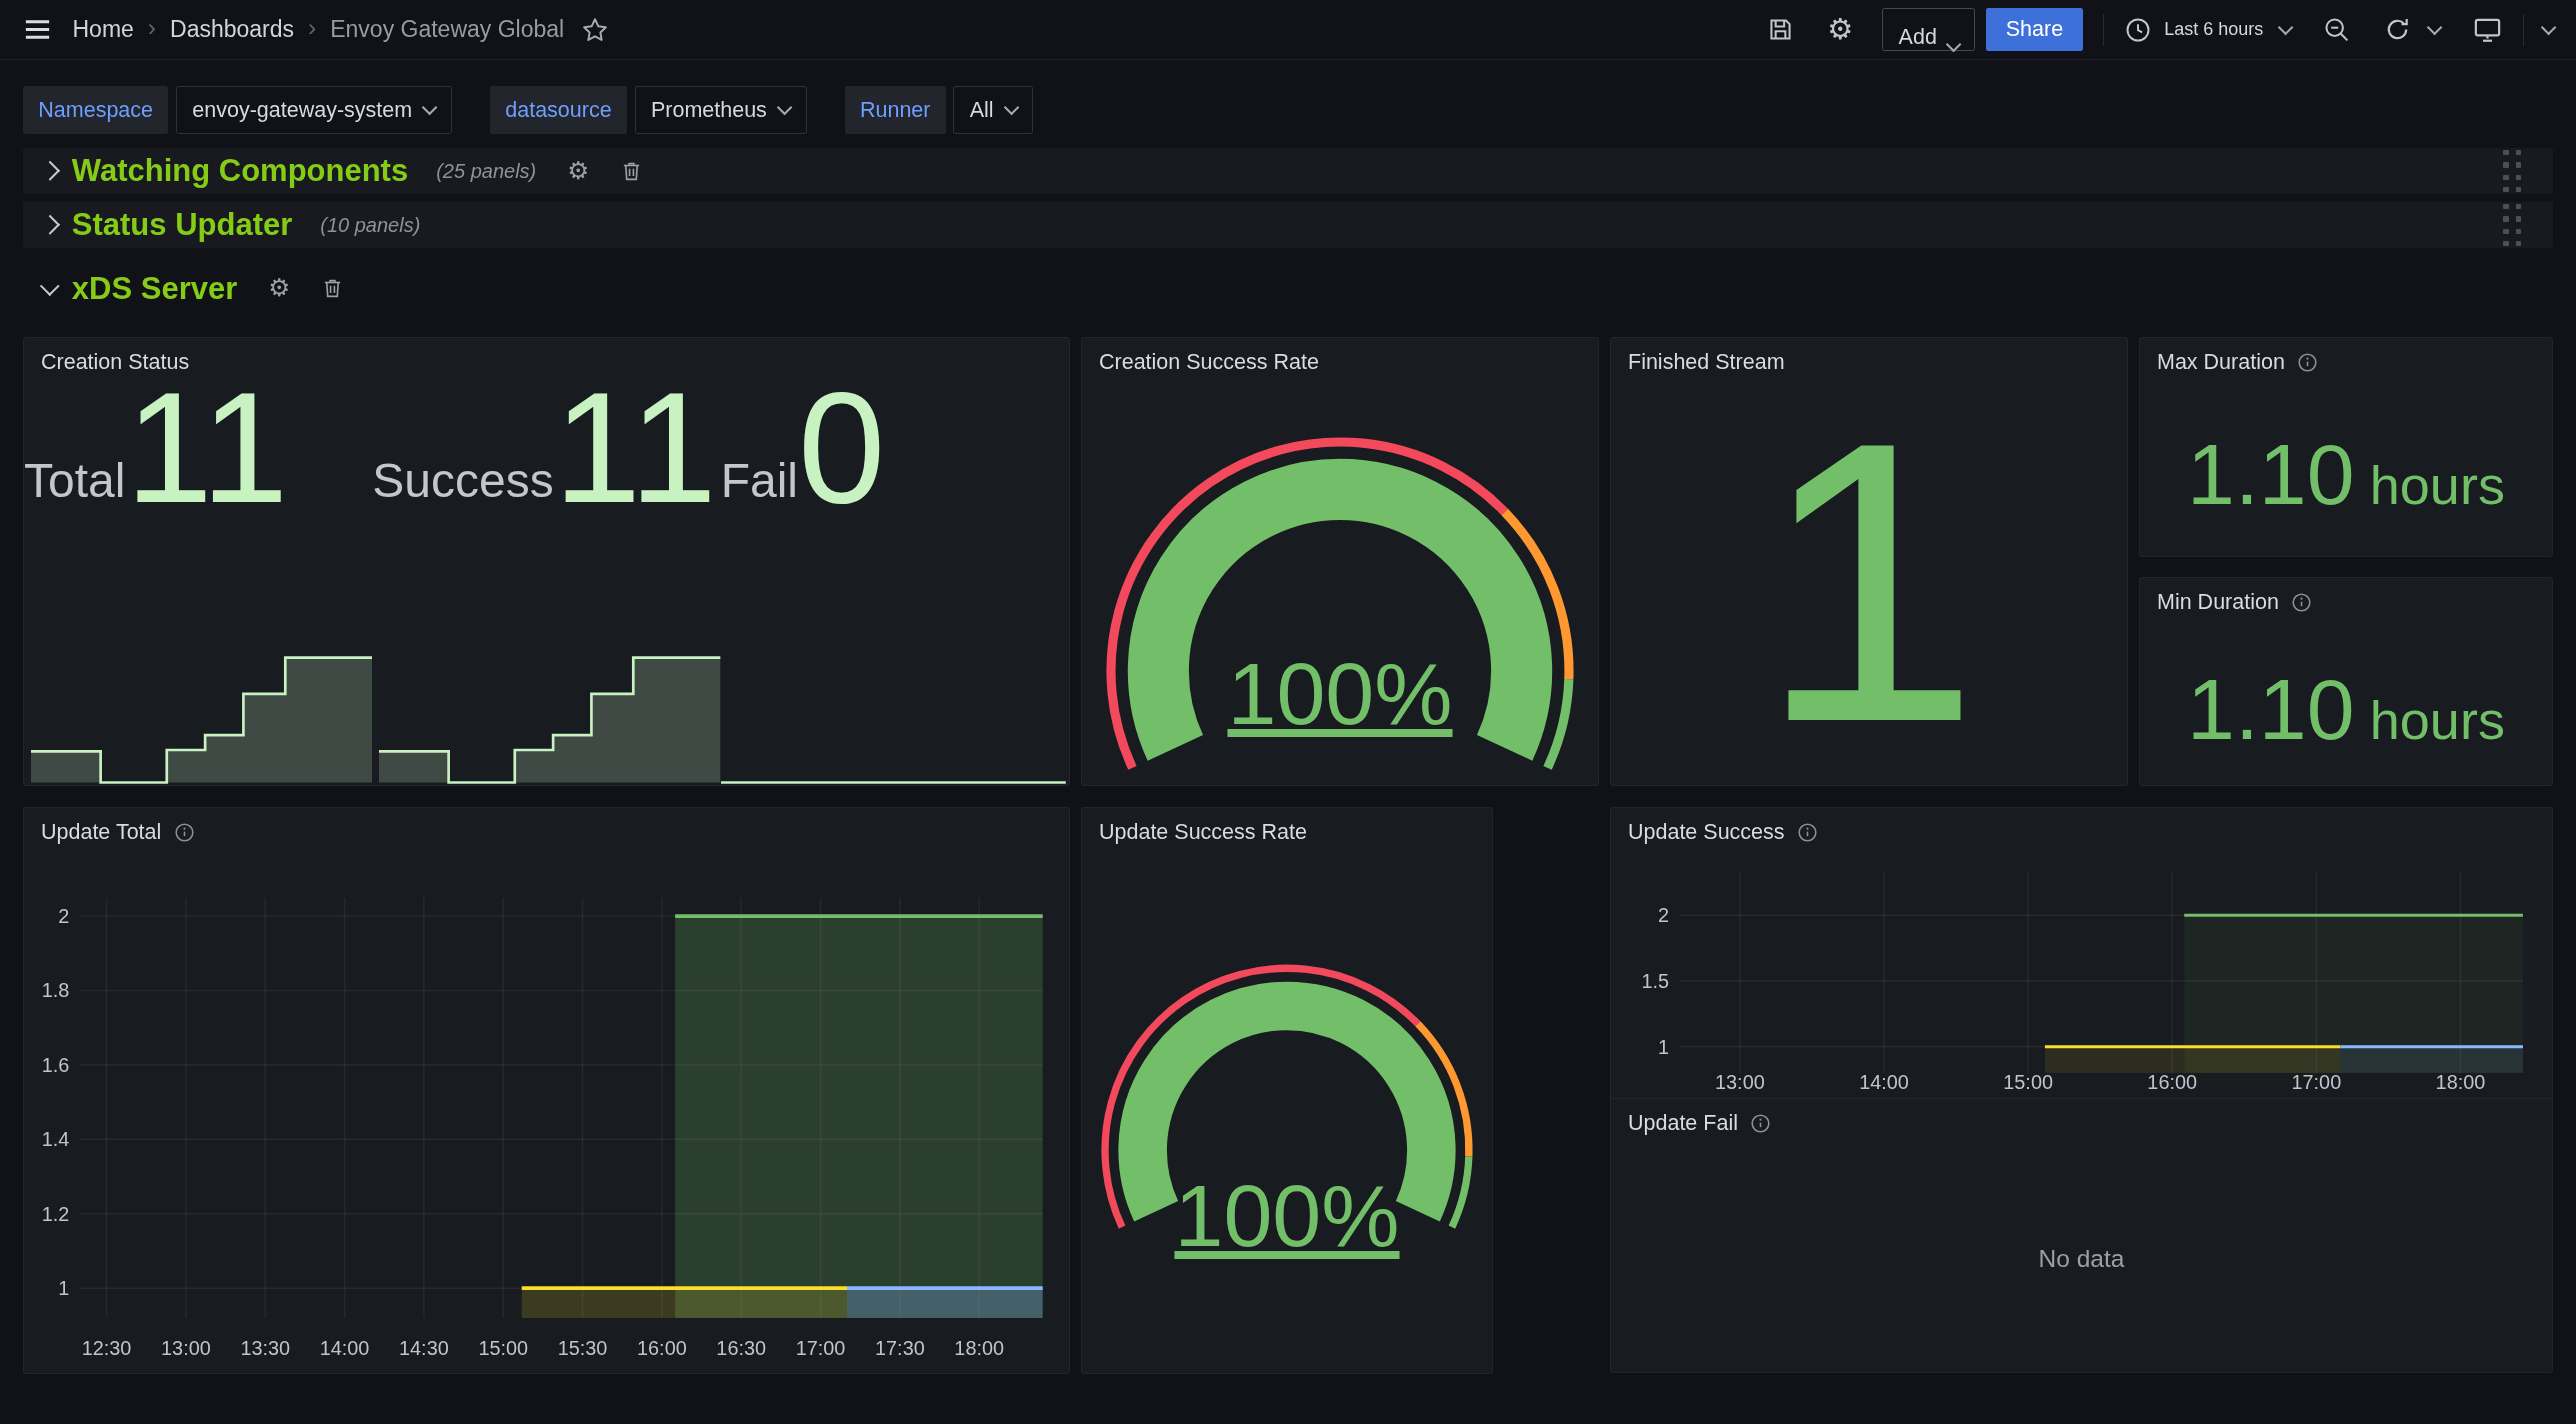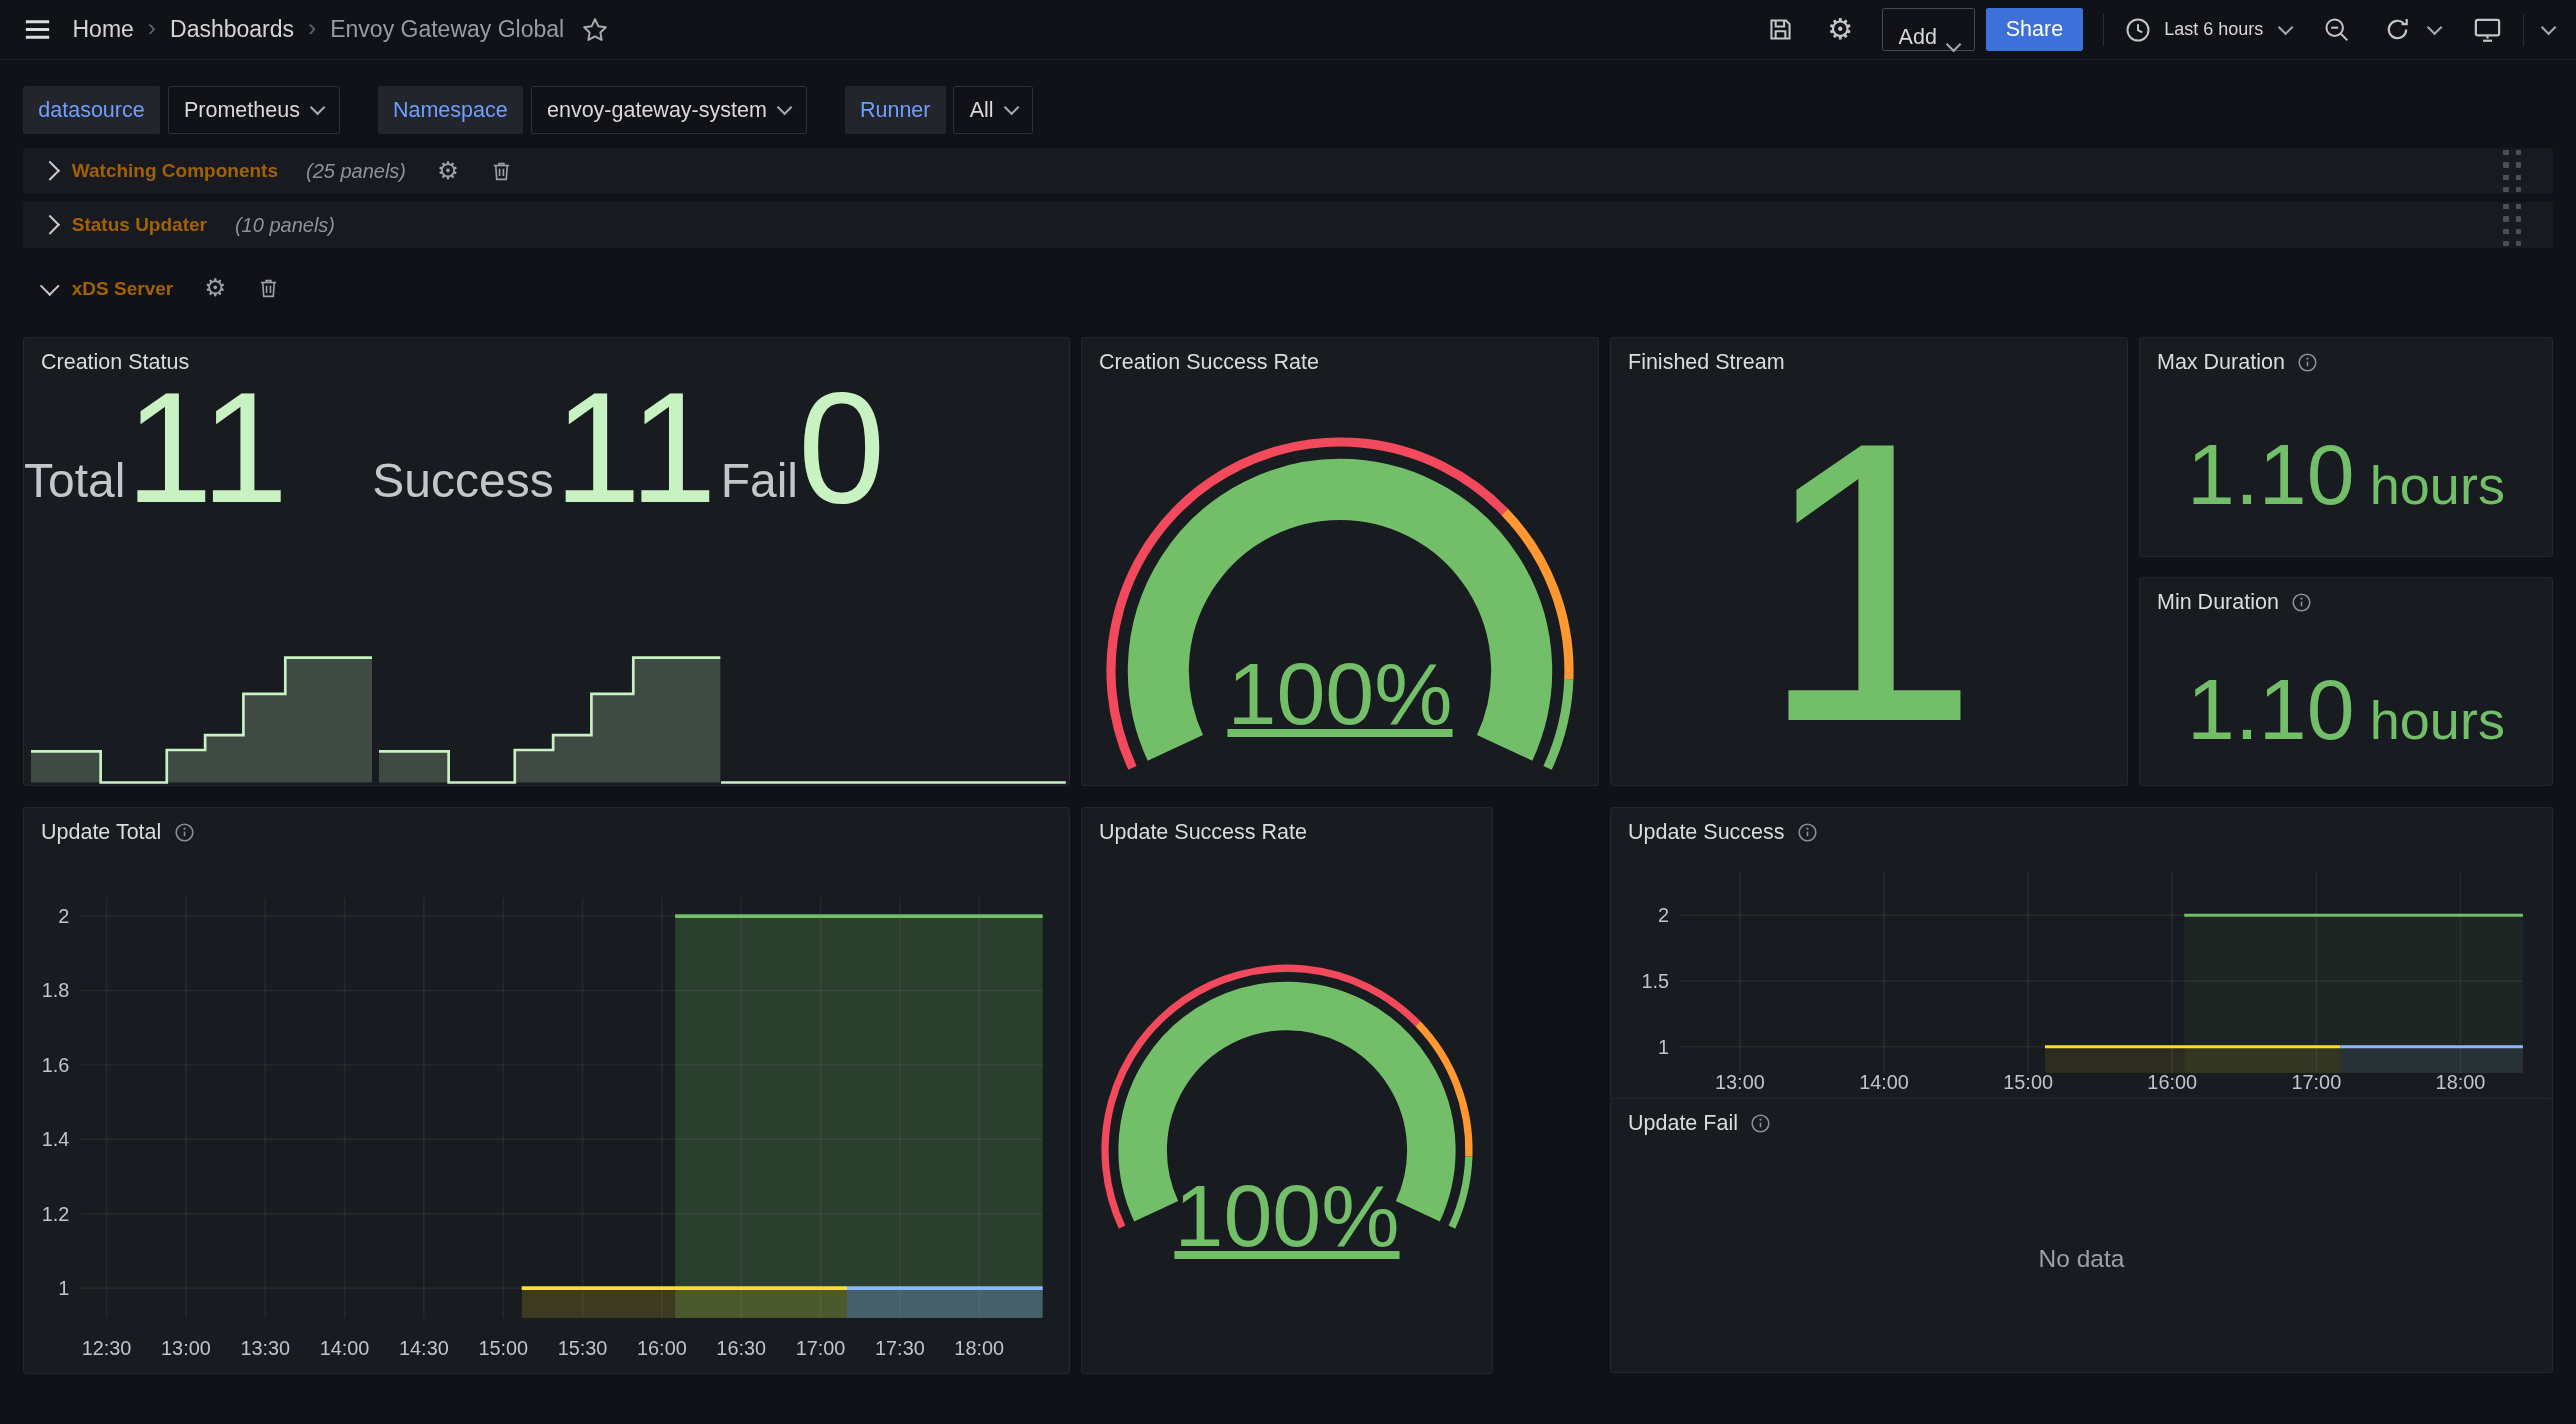--- a/index.html
+++ b/index.html
@@ -32,21 +32,21 @@
   .vargroup{display:flex;gap:7.7px;}
   .varlabel{height:48px;display:flex;align-items:center;padding:0 15.3px;background:#22252B;
     border-radius:2.3px;color:#6E9FFF;font-size:21.5px;font-weight:500;box-sizing:border-box;}
   .varvalue{height:48px;display:flex;align-items:center;gap:12.3px;padding:0 15.3px;background:#111218;
     border:0.8px solid #2F3237;border-radius:2.3px;color:#D8D9DC;font-size:21.5px;box-sizing:border-box;}
 
   
   .rowbar{position:absolute;left:23px;width:2530px;height:46px;background:#181A1F;border-radius:1.5px;
     display:flex;align-items:center;padding:0 0 0 20px;box-sizing:border-box;}
   .rowplain{position:absolute;left:23px;height:43px;display:flex;align-items:center;padding-left:20px;}
-  .rowtitle{font-size:19px;font-weight:600;color:#a16207;margin-left:15.3px;}
+  .rowtitle{font-size:31px;font-weight:600;color:#84cc16;margin-left:15.3px;}
   .rowcount{font-size:20px;font-style:italic;color:#8F929A;margin-left:28px;}
   .rowicon{margin-left:31px;color:#9DA0A8;display:flex;cursor:pointer;}
   .dots{margin-left:auto;margin-right:32px;display:grid;grid-template-columns:repeat(2,5.4px);
     grid-auto-rows:5.4px;gap:7px 7px;}
   .dots i{background:#4C4F57;border-radius:0.8px;display:block;}
 
   
   .panel{position:absolute;background:#181B1F;border:0.8px solid #23262C;border-radius:3px;box-sizing:border-box;margin-top:15px;}
   .ptitle{position:absolute;top:0;left:0;right:0;display:flex;align-items:center;gap:12.3px;
     padding:12.3px 17px;font-size:21.5px;font-weight:500;color:#DBDCE0;z-index:3;cursor:pointer;}
@@ -138,30 +138,30 @@
             <path d="M8.5 20.7h7"></path>
           </svg>
       </span>
       <span class="tbdivider"></span>
       <span class="chev"></span>
     </div>
   </header>
 
   <div class="varbar">
     <div class="vargroup">
+      <span class="varlabel">Namespace</span>
+      <span class="varvalue">
+        <span>envoy-gateway-system</span>
+        <span class="chev"></span>
+      </span>
+    </div>
+    <div class="vargroup">
       <span class="varlabel">datasource</span>
       <span class="varvalue">
         <span>Prometheus</span>
-        <span class="chev"></span>
-      </span>
-    </div>
-    <div class="vargroup">
-      <span class="varlabel">Namespace</span>
-      <span class="varvalue">
-        <span>envoy-gateway-system</span>
         <span class="chev"></span>
       </span>
     </div>
     <div class="vargroup">
       <span class="varlabel">Runner</span>
       <span class="varvalue">
         <span>All</span>
         <span class="chev"></span>
       </span>
     </div>

